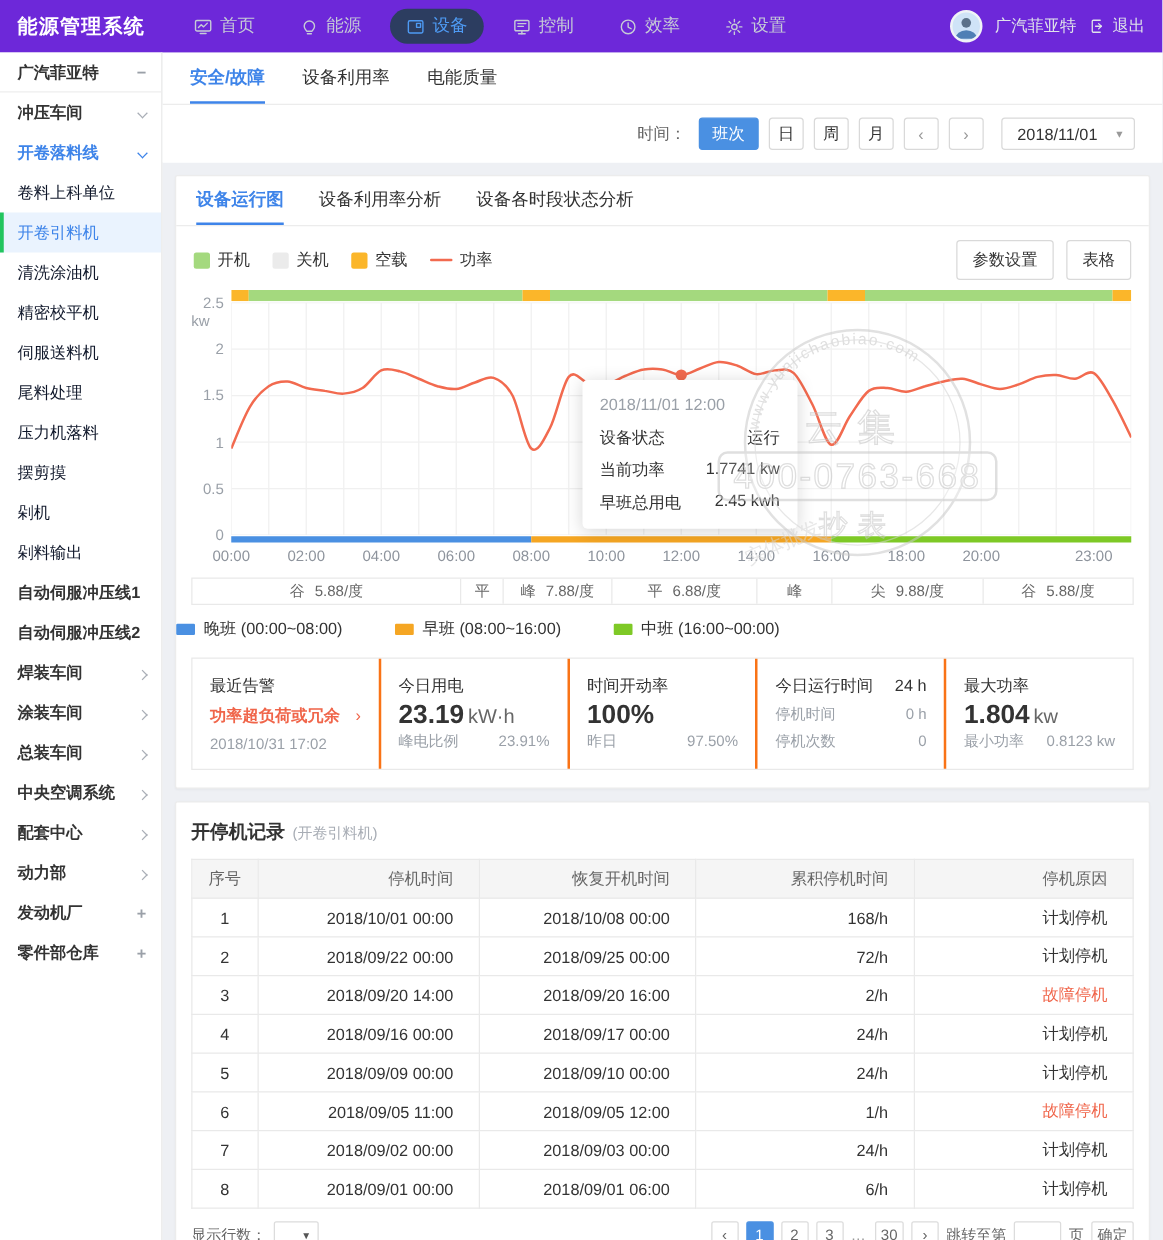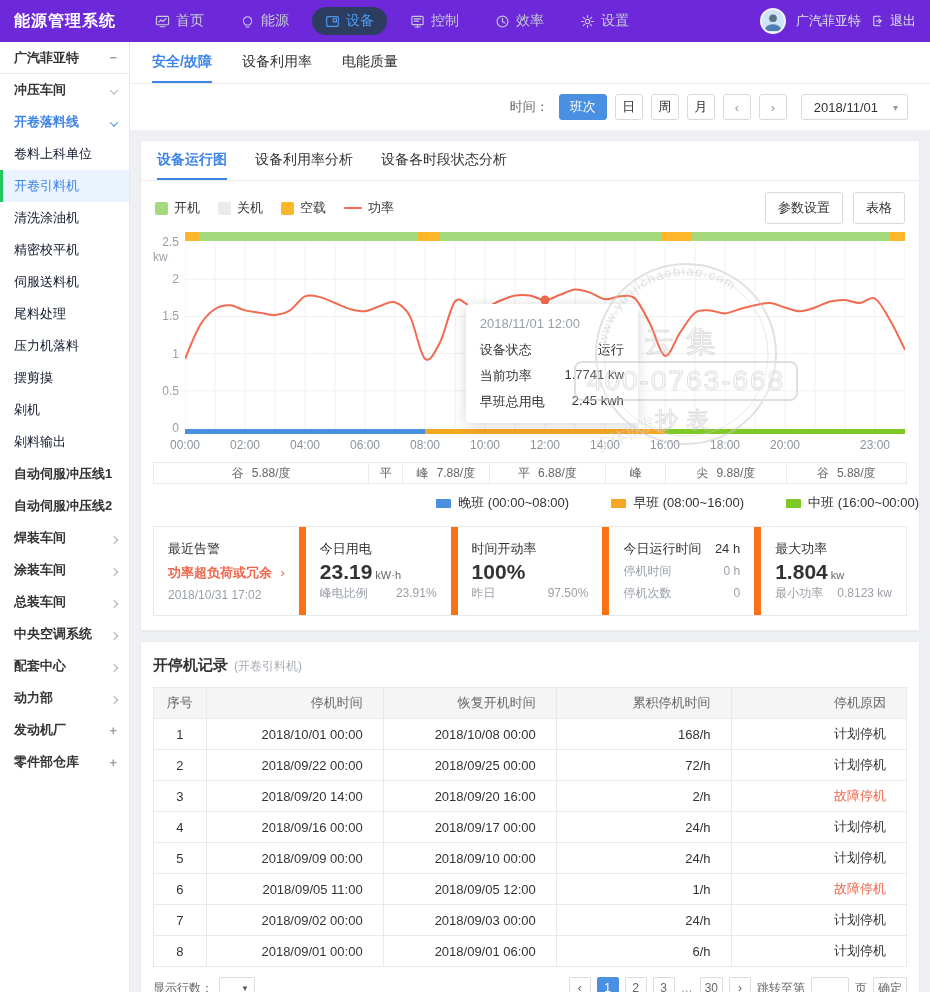--- a/index.html
+++ b/index.html
@@ -80,34 +80,34 @@
   .tooltip{position:absolute;left:39%;top:72px;width:172px;background:#fff;border-radius:4px;box-shadow:0 2px 14px rgba(0,0,0,.16);padding:12px 14px;z-index:4;}
   .tt-title{color:#9aa0a8;font-size:13px;margin-bottom:10px;}
   .tt-row{display:flex;justify-content:space-between;font-size:13px;color:#333;margin-top:8px;}
 
   .watermark{position:absolute;left:408px;top:24px;width:250px;height:205px;z-index:6;pointer-events:none;opacity:.55;}
 
   .tariff{display:flex;height:22px;margin:4px 12px 0;border:1px solid #e9e9e9;}
   .tr-cell{display:flex;align-items:center;justify-content:center;gap:8px;font-size:12px;color:#666;border-left:1px solid #e9e9e9;overflow:hidden;white-space:nowrap;}
   .tr-cell:first-child{border-left:none;}
 
-  .sh-legend{display:flex;justify-content:flex-end;gap:42px;padding:10px 0 2px;}
+  .sh-legend{display:flex;justify-content:flex-start;gap:42px;padding:10px 0 2px;}
   .shl-item{display:flex;align-items:center;gap:7px;font-size:13px;color:#333;}
   .shl-sq{width:15px;height:9px;border-radius:1px;}
 
   .stats{display:flex;border:1px solid #e9e9e9;margin:12px 12px 14px;}
-  .stat{flex:1;padding:13px 14px;border-right:7px solid #f97316;display:flex;flex-direction:column;justify-content:space-between;min-height:88px;}
+  .stat{flex:1;padding:13px 14px;border-right:2px solid #f97316;display:flex;flex-direction:column;justify-content:space-between;min-height:88px;}
   .stat:last-child{border-right:none;}
   .st-row{display:flex;justify-content:space-between;align-items:baseline;font-size:13px;color:#333;}
   .st-row .r{color:#333;}
   .st-row.dim,.st-row.dim .r{color:#9aa0a8;font-size:12px;}
   .st-row.alert{color:#f0654a;font-weight:bold;font-size:13px;}
   .st-row.alert .arr{color:#f0654a;font-weight:normal;}
   .st-big{font-size:21px;font-weight:bold;color:#333;}
-  .st-big .unit{font-size:11px;font-weight:normal;color:#666;margin-left:3px;}
+  .st-big .unit{font-size:16px;font-weight:normal;color:#666;margin-left:3px;}
 
   
   .table-card{padding:14px 12px 10px;}
   .t-head{display:flex;align-items:baseline;gap:6px;}
   .t-title{font-size:15px;font-weight:bold;color:#333;}
   .t-sub{font-size:12px;color:#a8adb5;}
   table{width:100%;border-collapse:collapse;margin-top:12px;table-layout:fixed;}
   th,td{border:1px solid #e9e9e9;height:31px;font-size:13px;padding:0 20px 0 6px;text-align:right;}
   th{background:#f5f5f5;color:#666;font-weight:normal;}
   td{color:#333;}

